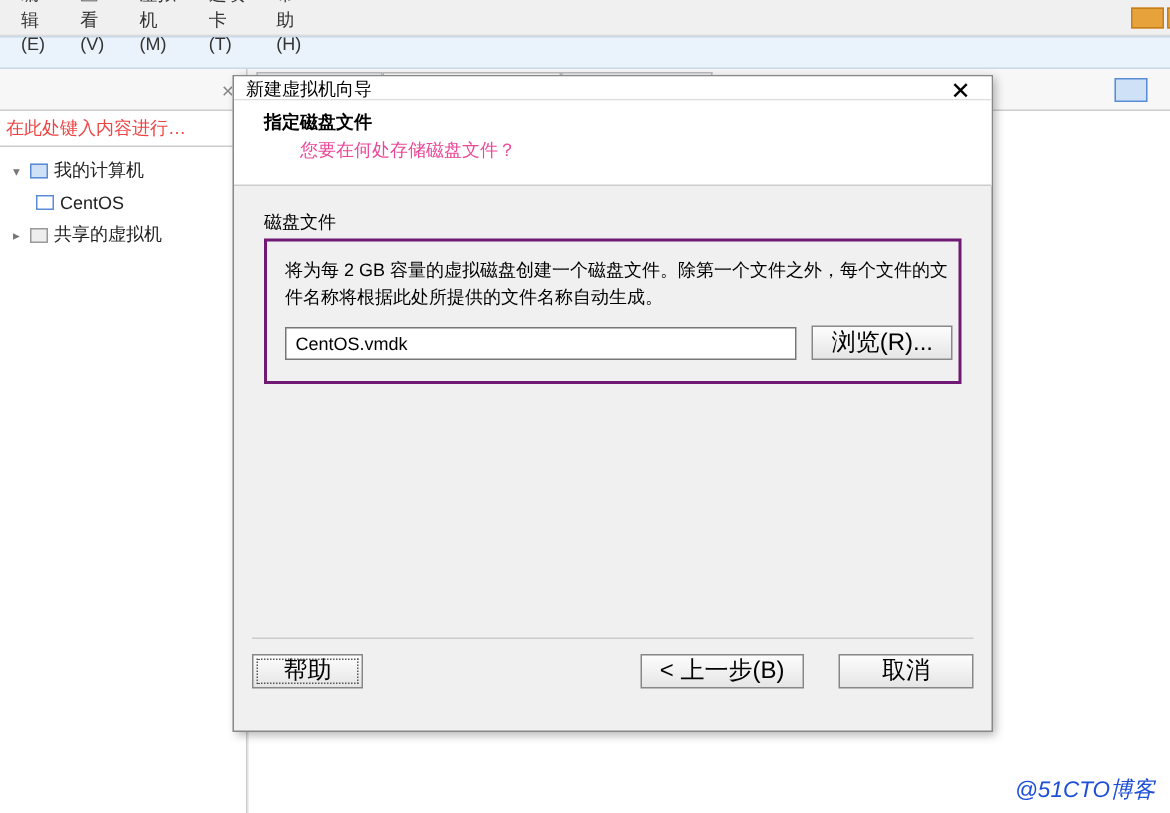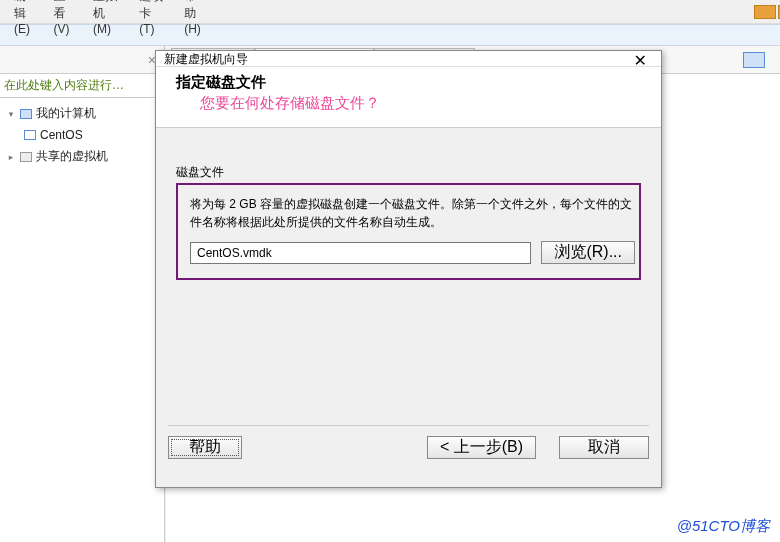--- a/index.html
+++ b/index.html
@@ -24,44 +24,44 @@
 .tab .ic-home{width:14px;height:12px;display:inline-block;border:1px solid #888;position:relative;}
 .tab .ic-home:before{content:"";position:absolute;top:-6px;left:-1px;border-left:7px solid transparent;border-right:7px solid transparent;border-bottom:6px solid #888;}
 .tab .ic-vm{width:12px;height:10px;border:1px solid #5a8bd6;background:#cfe1f7;display:inline-block;}
 .tab .ic-guest{width:12px;height:10px;border:1px solid #5a8bd6;background:#fff;display:inline-block;position:relative;}
 .tab .close{color:#5a8bd6;font-size:11px;margin-left:6px;cursor:pointer;}
 .fullscreen-ic{position:absolute;right:15px;top:50%;transform:translateY(-50%);width:22px;height:16px;border:1px solid #5a8bd6;background:#cfe1f7;}
 
 
 .workspace { display:flex; position:absolute; top:74px; left:0; right:0; bottom:0; }
 .leftpane { width: 165px; border-right:1px solid #ccc; position:relative; }
-.searchbox { height: 24px; border-bottom:1px solid #ccc; font-size:12px; color:#4d7c0f; display:flex; align-items:center; padding:0 4px;}
+.searchbox { height: 24px; border-bottom:1px solid #ccc; font-size:12px; color:#ef4444; display:flex; align-items:center; padding:0 4px;}
 .tree { font-size:12px; color:#222; padding-top:4px; }
 .tree .node { padding: 3px 4px 3px 6px; display:flex; align-items:center; gap:4px; }
 .tree .indent1 { padding-left: 24px; }
 .tree .ic-computer{width:12px;height:10px;border:1px solid #5a8bd6;background:#cfe1f7;display:inline-block;}
 .tree .ic-guest{width:12px;height:10px;border:1px solid #5a8bd6;background:#fff;display:inline-block;}
 .tree .ic-shared{width:12px;height:10px;border:1px solid #999;background:#eee;display:inline-block;}
 .tree .tw{width:10px;height:10px;display:inline-flex;align-items:center;justify-content:center;color:#777;font-size:9px;}
 
 
 .mainarea { flex:1; background:#fff; border-left:1px solid #eee; }
 
 
 .watermark{position:absolute;right:10px;bottom:6px;color:#1d4ed8;font-size:15px;font-style:italic;}
 
 
 .dialog { position: absolute; left: 155px; top: 50px; width: 507px; height: 438px; background: #f0f0f0; border: 1px solid #888; box-shadow: 2px 2px 6px rgba(0,0,0,0.3); z-index: 10; }
 .dlg-title { height: 16px; display:flex; padding: 0 8px; font-size: 12px; background:#fff; border-bottom:1px solid #ddd;}
 .dlg-close { margin-left:auto; font-size:16px; font-family:Arial; cursor:pointer; padding:0 6px;}
-.dlg-head { padding: 6px 20px 14px 20px; background:#fff; border-bottom:1px solid #ccc; font-size:15px;}
+.dlg-head { padding: 6px 20px 14px 20px; background:#fff; border-bottom:1px solid #ccc; font-size:12px;}
 .dlg-head .h1 { font-weight:bold; }
 .dlg-head .h2 { padding-left: 24px; color:#ec4899; margin-top:2px;}
 .dlg-body { padding: 16px 20px; font-size:12px; }
-.group-label { margin-bottom:2px;margin-top:20px; }
+.group-label { margin-bottom:2px; }
 .group { border:2px solid #701a75; padding:10px 4px 14px 12px; }
 .group .descr { line-height:1.5; }
 .row { display:flex; gap:10px; margin-top:10px; align-items:center;justify-content:flex-end;}
 .row input[type=text] { flex:1; height:22px; padding:0 6px; font-size:12px; border:1px solid #777; background:#fff; }
 .btn { height:23px; padding:0 12px; font-size:16px; background:linear-gradient(#fdfdfd,#e5e5e5); border:1px solid #888; cursor:pointer; white-space:nowrap;}
 .dlg-foot { position:absolute; left:12px; right:12px; bottom:28px; display:flex; gap:23px; border-top:1px solid #ccc; padding-top:10px;}
 .dlg-foot .btn.help{min-width:74px; outline:1px dotted #555; outline-offset:-4px;}
 .dlg-foot .spacer{flex:1;}
 .dlg-foot .btn{min-width:90px;}
 </style>

